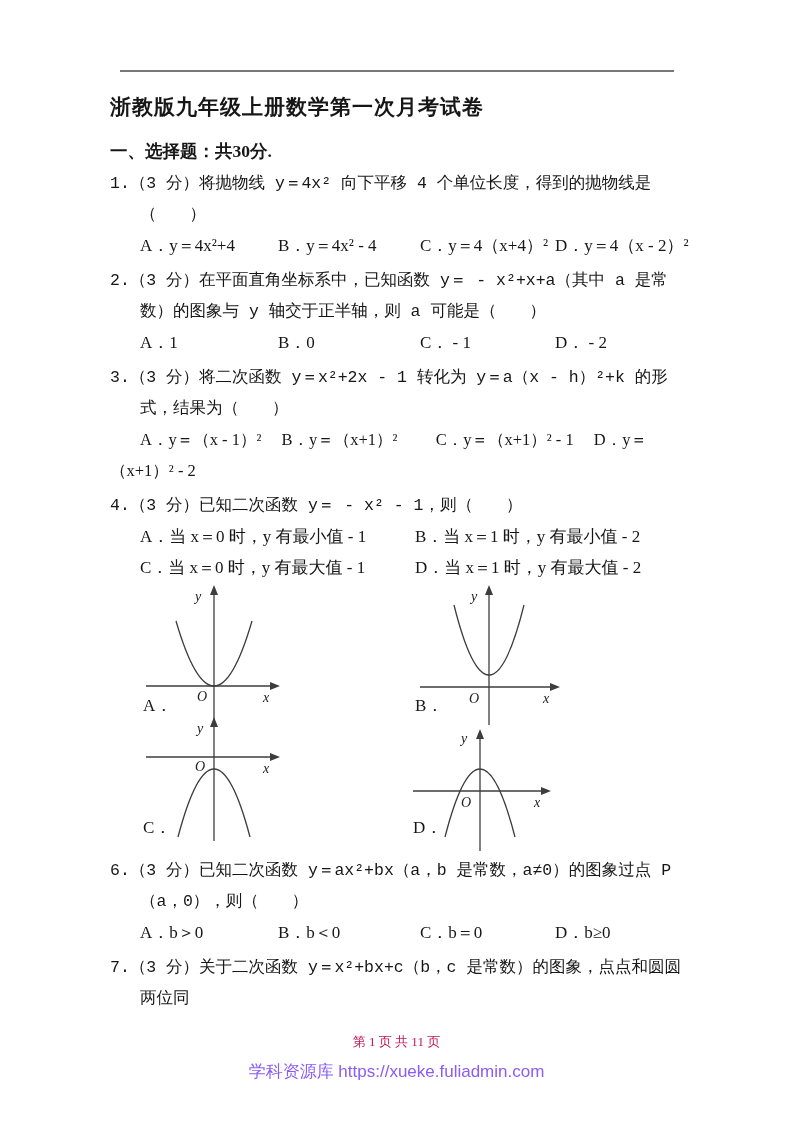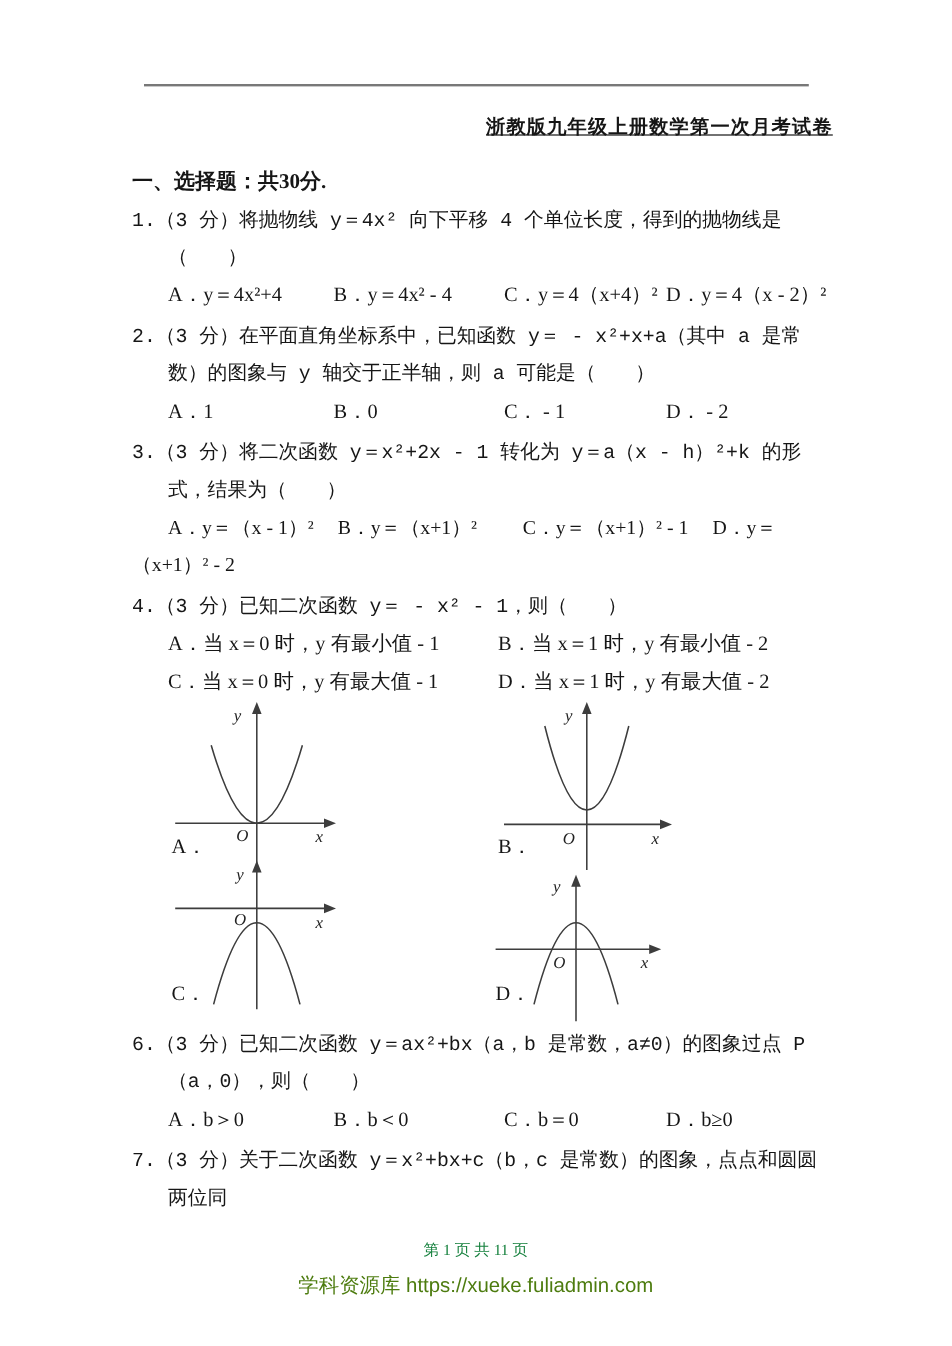--- a/index.html
+++ b/index.html
@@ -9,23 +9,22 @@
     overflow:hidden;
     font-family:"Liberation Serif","DejaVu Serif",serif;
     color:#161616;
   }
   .top-rule{
     position:absolute;left:120px;top:70px;width:554px;height:2px;
     background:#787878;
   }
   .content{position:absolute;left:110px;top:92px;width:584px;}
   .page-title{
-    text-align:right;font-size:16px;font-weight:bold;line-height:30px;
+    text-align:left;font-size:21px;font-weight:bold;line-height:30px;
     letter-spacing:1px;
-    text-decoration:underline;
   }
   .section-header{
     font-size:17.5px;font-weight:bold;line-height:26px;margin-top:16px;
   }
   .question{margin-top:4px;}
   .q-text{
     font-size:16.5px;line-height:31px;margin:0;
     padding-left:30px;text-indent:-30px;font-family:Liberation Mono, monospace;
   }
   .opt-row{position:relative;height:31px;font-size:17px;line-height:31px;}
@@ -41,28 +40,28 @@
   .fig-label{position:absolute;font-size:17px;line-height:22px;}
   .axis{stroke:#3d3d3d;stroke-width:1.3;fill:none;}
   .curve{stroke:#3d3d3d;stroke-width:1.3;fill:none;}
   .ah{fill:#3d3d3d;stroke:none;}
   .glabel{
     font-family:"Liberation Serif","DejaVu Serif",serif;
     font-style:italic;font-size:14px;fill:#222222;
   }
   .footer-page{
     position:absolute;left:0;top:1033px;width:793px;text-align:center;
-    font-size:13px;color:#15803d;
+    font-size:13px;color:#be185d;
   }
   .footer-site{
     position:absolute;left:0;top:1060px;width:793px;text-align:center;
     font-size:17px;color:#9b9b9b;
     font-family:"Liberation Sans","DejaVu Sans",sans-serif;
   }
-  a{color:#4d7c0f;text-decoration:none;}
+  a{color:#8b5cf6;text-decoration:none;}
 </style>
 </head>
 <body>
 
 <div class="top-rule"></div>
 
 <div class="content">
 
   <div class="page-title">浙教版九年级上册数学第一次月考试卷</div>
 

